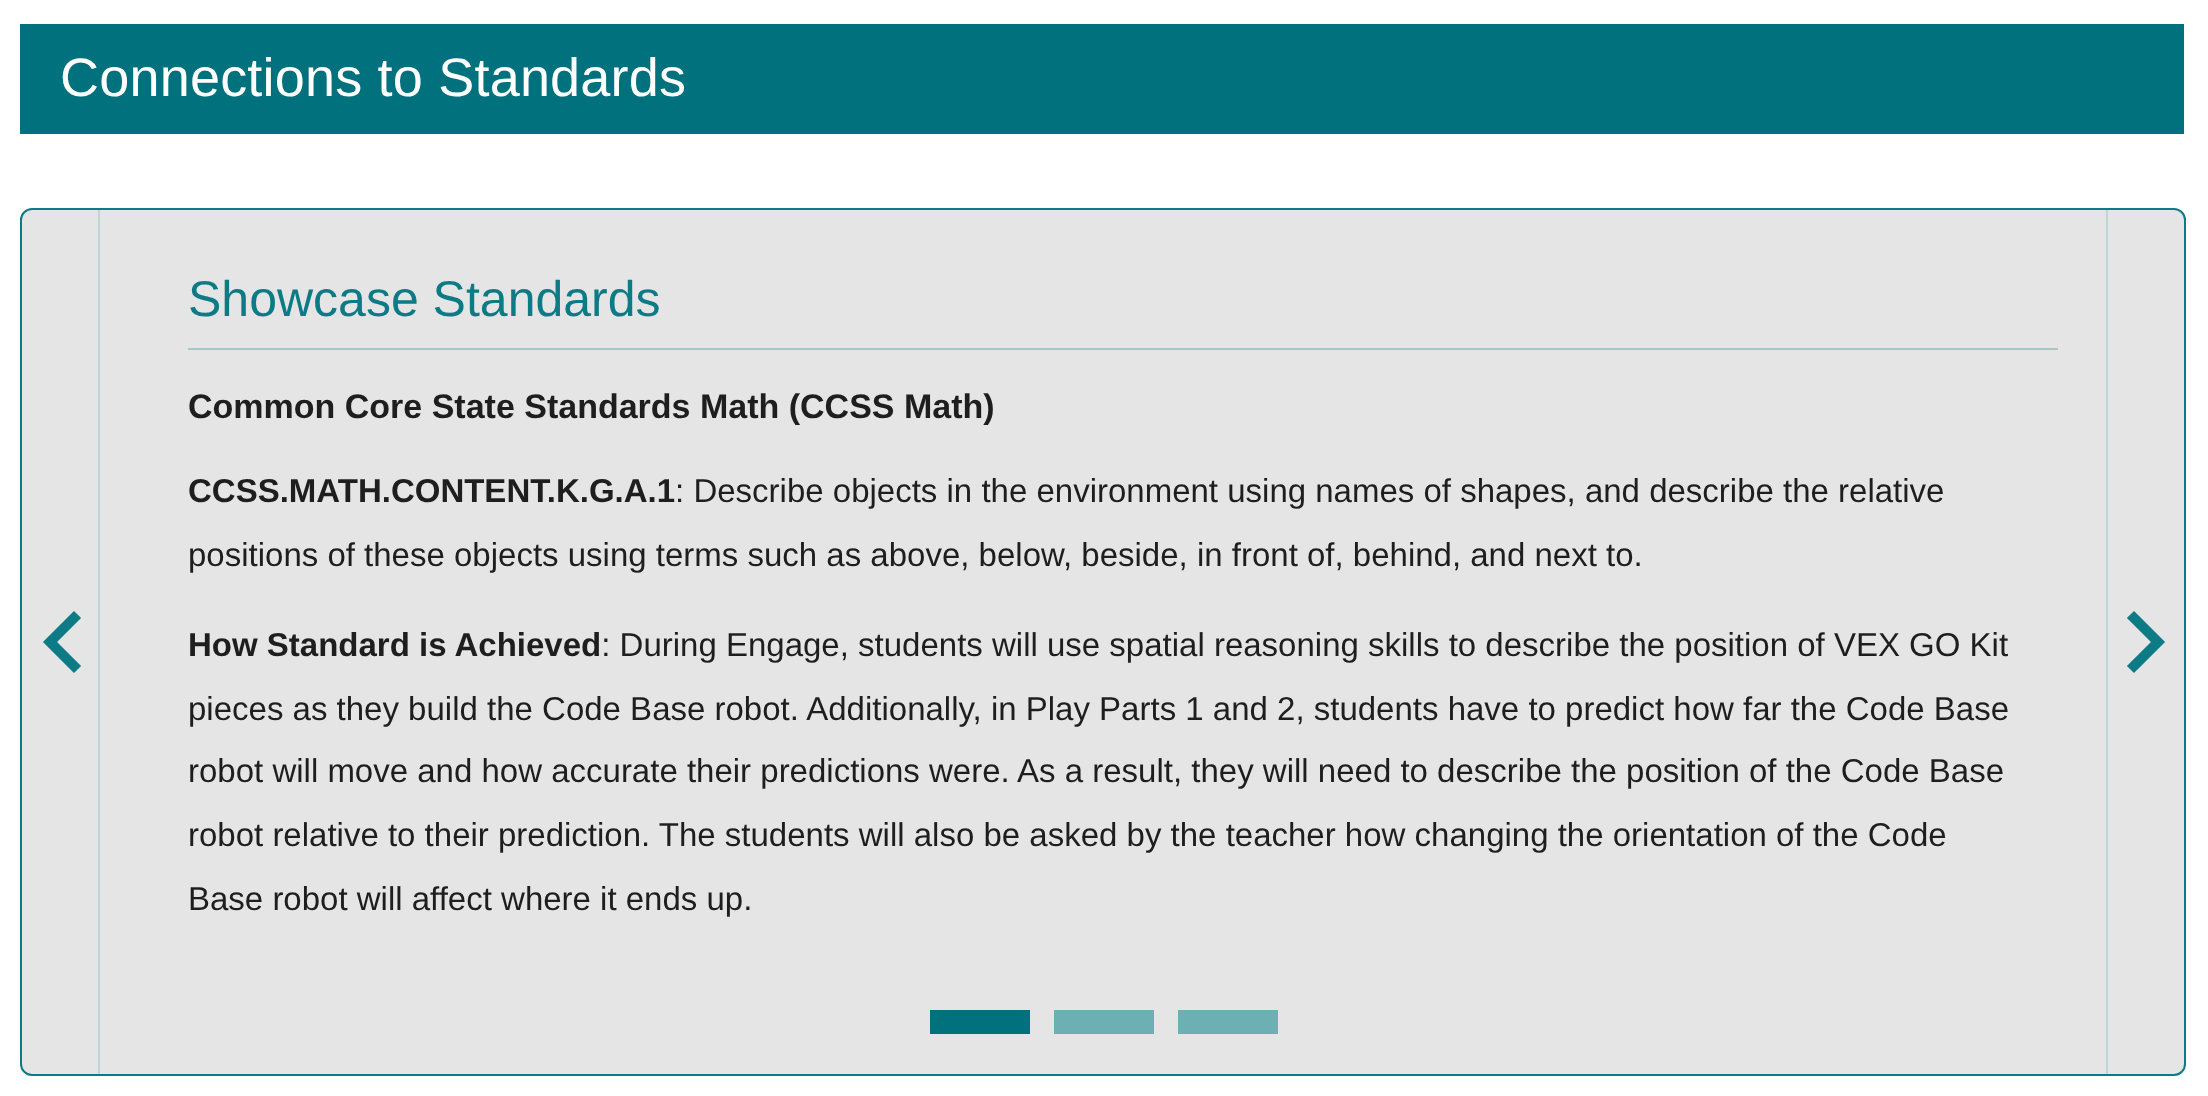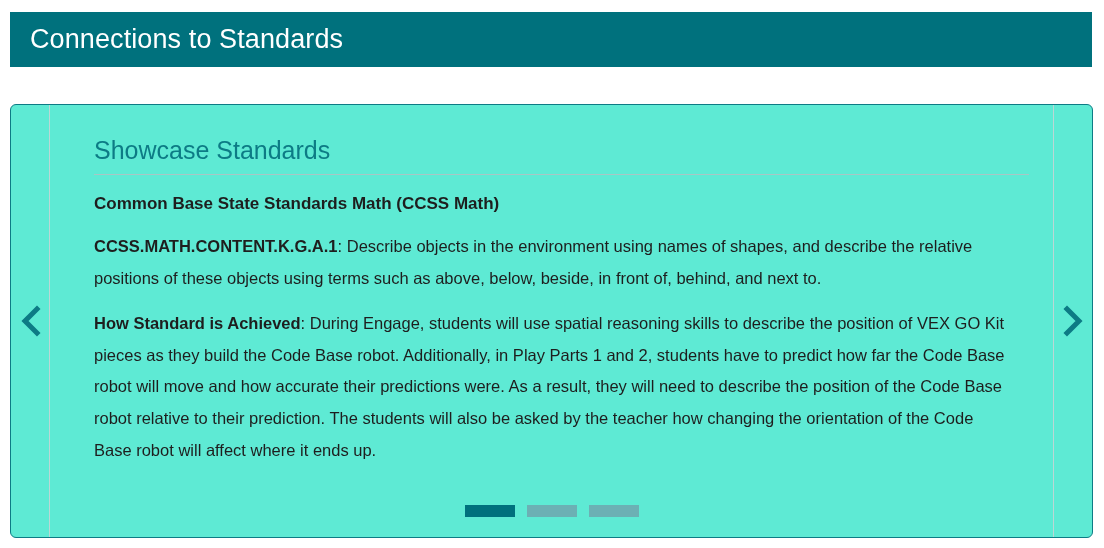--- a/index.html
+++ b/index.html
@@ -41,21 +41,21 @@
     line-height: 1;
   }
 
   
   .carousel {
     position: absolute;
     left: 10px;
     top: 104px;
     width: 1083px;
     height: 434px;
-    background: #5eead4;
+    background: #e5e5e5;
     border: 1px solid #0d7b85;
     border-radius: 6px;
     box-sizing: border-box;
   }
 
   .nav-arrow {
     position: absolute;
     top: 0;
     bottom: 0;
     width: 38px;
@@ -165,21 +165,21 @@
         <svg width="22" height="32" viewBox="0 0 22 32" aria-hidden="true">
           <path d="M5 4 L17 16 L5 28" fill="none" stroke="#0d7b85" stroke-width="5" stroke-linecap="square" stroke-linejoin="miter"></path>
         </svg>
       </span>
     </div>
 
     <div class="slide">
       <h2 class="slide-heading">Showcase Standards</h2>
       <div class="heading-rule"></div>
 
-      <p class="standard-family">Common Base State Standards Math (CCSS Math)</p>
+      <p class="standard-family">Common Core State Standards Math (CCSS Math)</p>
 
       <p class="para">
         <b>CCSS.MATH.CONTENT.K.G.A.1</b><span>: Describe objects in the environment using names of shapes, and describe the relative positions of these objects using terms such as above, below, beside, in front of, behind, and next to.</span>
       </p>
 
       <p class="para">
         <b>How Standard is Achieved</b><span>: During Engage, students will use spatial reasoning skills to describe the position of VEX GO Kit pieces as they build the Code Base robot. Additionally, in Play Parts 1 and 2, students have to predict how far the Code Base robot will move and how accurate their predictions were. As a result, they will need to describe the position of the Code Base robot relative to their prediction. The students will also be asked by the teacher how changing the orientation of the Code Base robot will affect where it ends up.</span>
       </p>
     </div>
 

